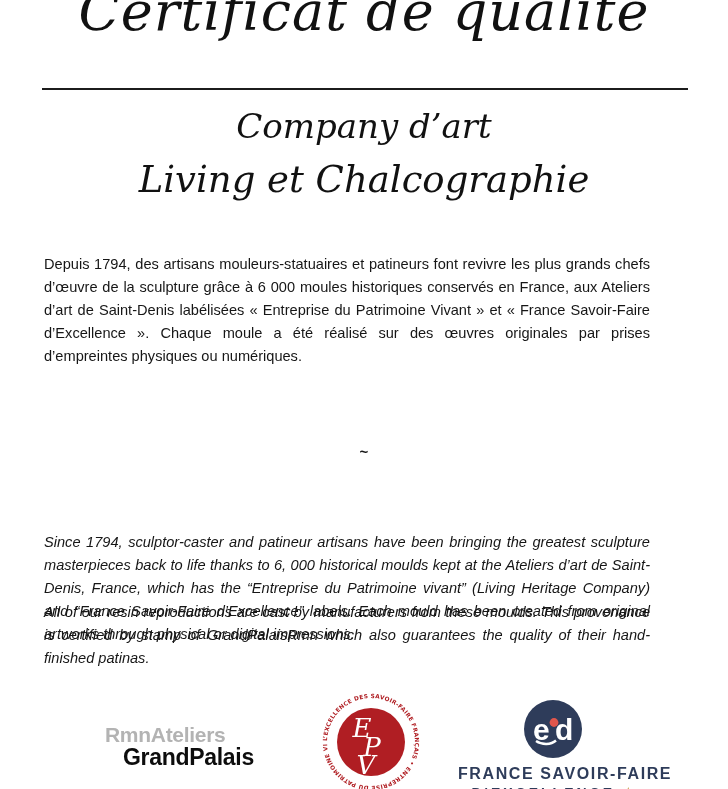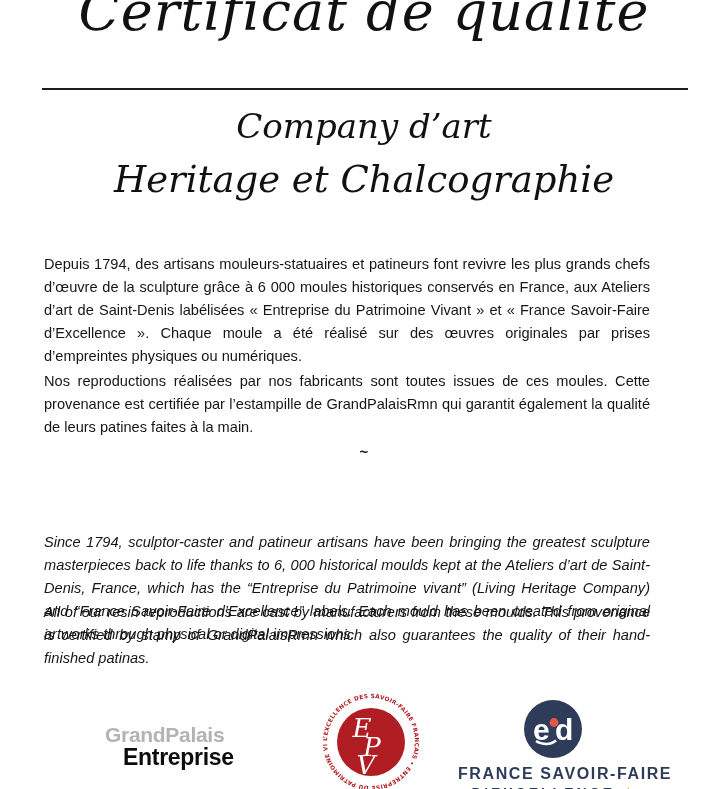--- a/index.html
+++ b/index.html
@@ -62,35 +62,34 @@
 <body>
 
 <div class="page">
 
   <div class="title script">Certificat de qualité</div>
 
   <div class="rule"></div>
 
   <div class="subtitle1 script">Company d’art</div>
 
-  <div class="subtitle2 script">Heritage et Chalcographie</div>
+  <div class="subtitle2 script">Living et Chalcographie</div>
 
   <p class="body p1">Depuis 1794, des artisans mouleurs-statuaires et patineurs font revivre les plus grands chefs d’œuvre de la sculpture grâce à 6 000 moules historiques conservés en France, aux Ateliers d’art de Saint-Denis labélisées « Entreprise du Patrimoine Vivant » et « France Savoir-Faire d’Excellence ». Chaque moule a été réalisé sur des œuvres originales par prises d’empreintes physiques ou numériques.</p>
 
-  <p class="body p2">Nos reproductions réalisées par nos fabricants sont toutes issues de ces moules. Cette provenance est certifiée par l’estampille de GrandPalaisRmn qui garantit également la qualité de leurs patines faites à la main.</p>
 
   <div class="tilde">~</div>
 
   <p class="body en p3">Since 1794, sculptor-caster and patineur artisans have been bringing the greatest sculpture masterpieces back to life thanks to 6, 000 historical moulds kept at the Ateliers d’art de Saint-Denis, France, which has the “Entreprise du Patrimoine vivant” (Living Heritage Company) and “France Savoir-Faire d’Excellence” labels. Each mould has been created from original artworks through physical or digital impressions.</p>
 
   <p class="body en p4">All of our resin reproductions are cast by manufacturers from these moulds. This provenance is certified by stamp of GrandPalaisRmn which also guarantees the quality of their hand-finished patinas.</p>
 
   <div class="logo-gp">
-    <div class="gp1">GrandPalais</div>
-    <div class="gp2">Entreprise</div>
+    <div class="gp1">RmnAteliers</div>
+    <div class="gp2">GrandPalais</div>
   </div>
 
   <svg class="logo-epv" viewBox="0 0 110 110">
     <defs>
       <path id="epvRing" d="M 11,55 A 44,44 0 1,1 99,55 A 44,44 0 1,1 11,55"></path>
     </defs>
     <text class="epv-ring-text">
       <textPath href="#epvRing" startOffset="1">L’EXCELLENCE DES SAVOIR-FAIRE FRANÇAIS • ENTREPRISE DU PATRIMOINE VIVANT •</textPath>
     </text>
     <circle cx="55" cy="55" r="34" fill="#b01e23"></circle>

